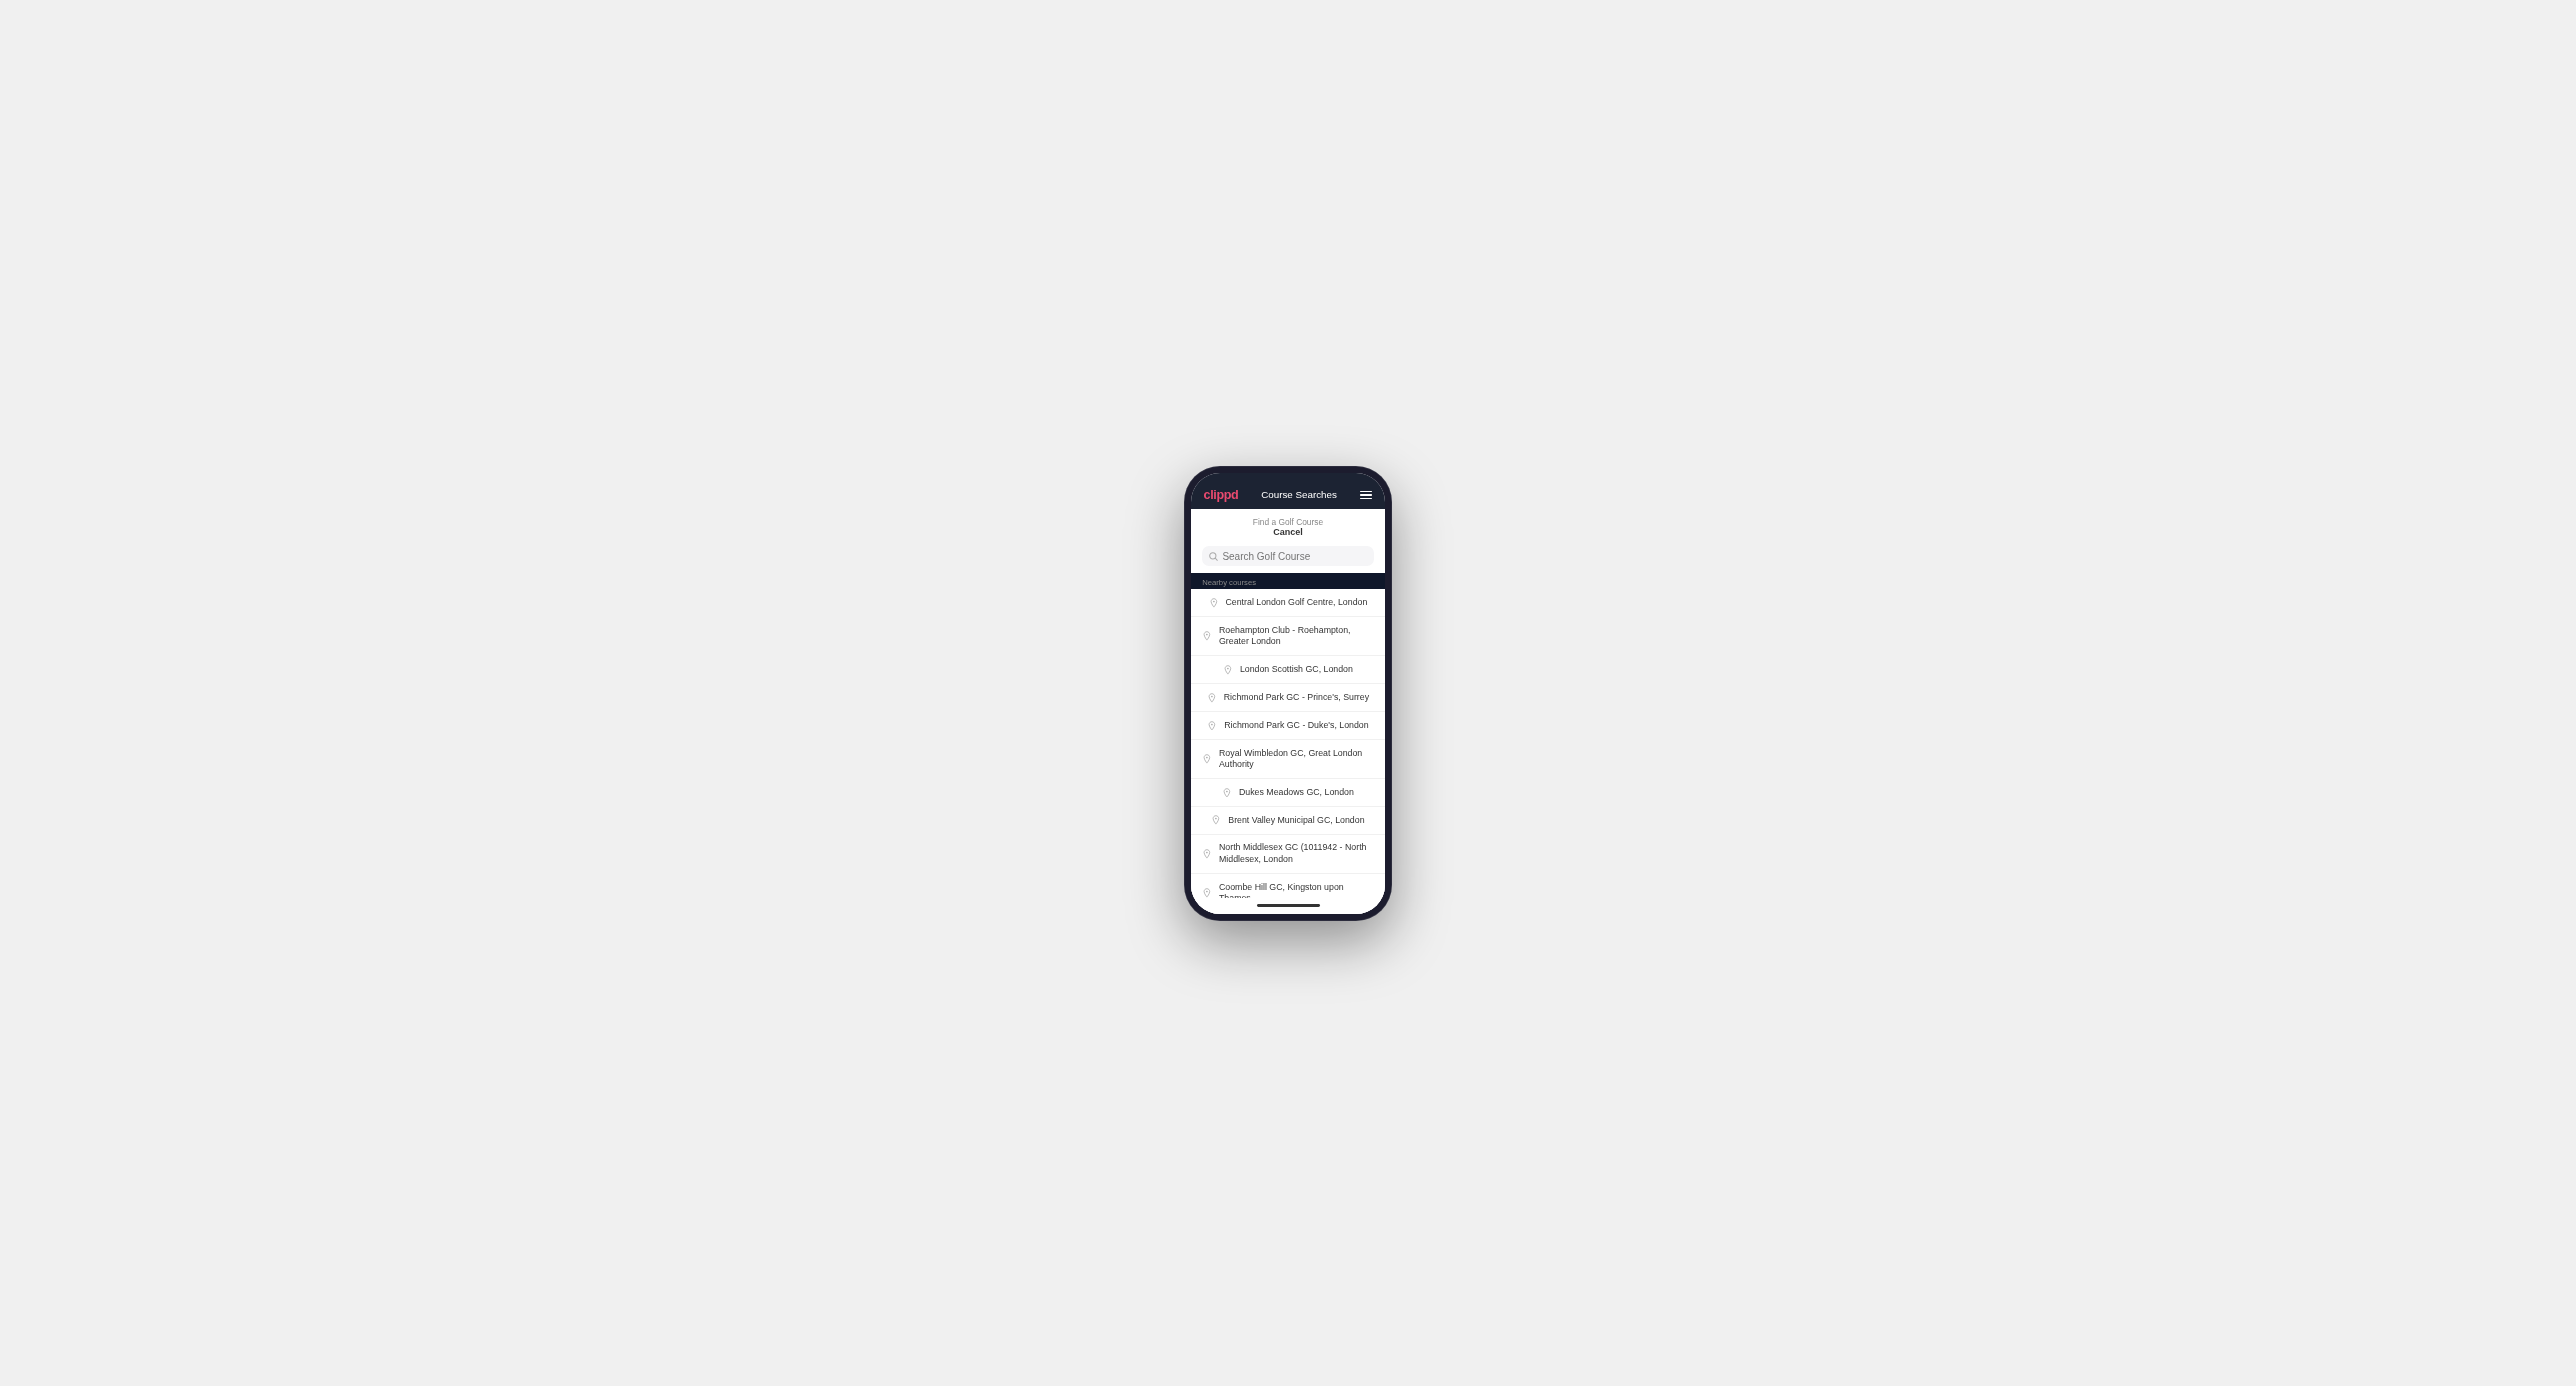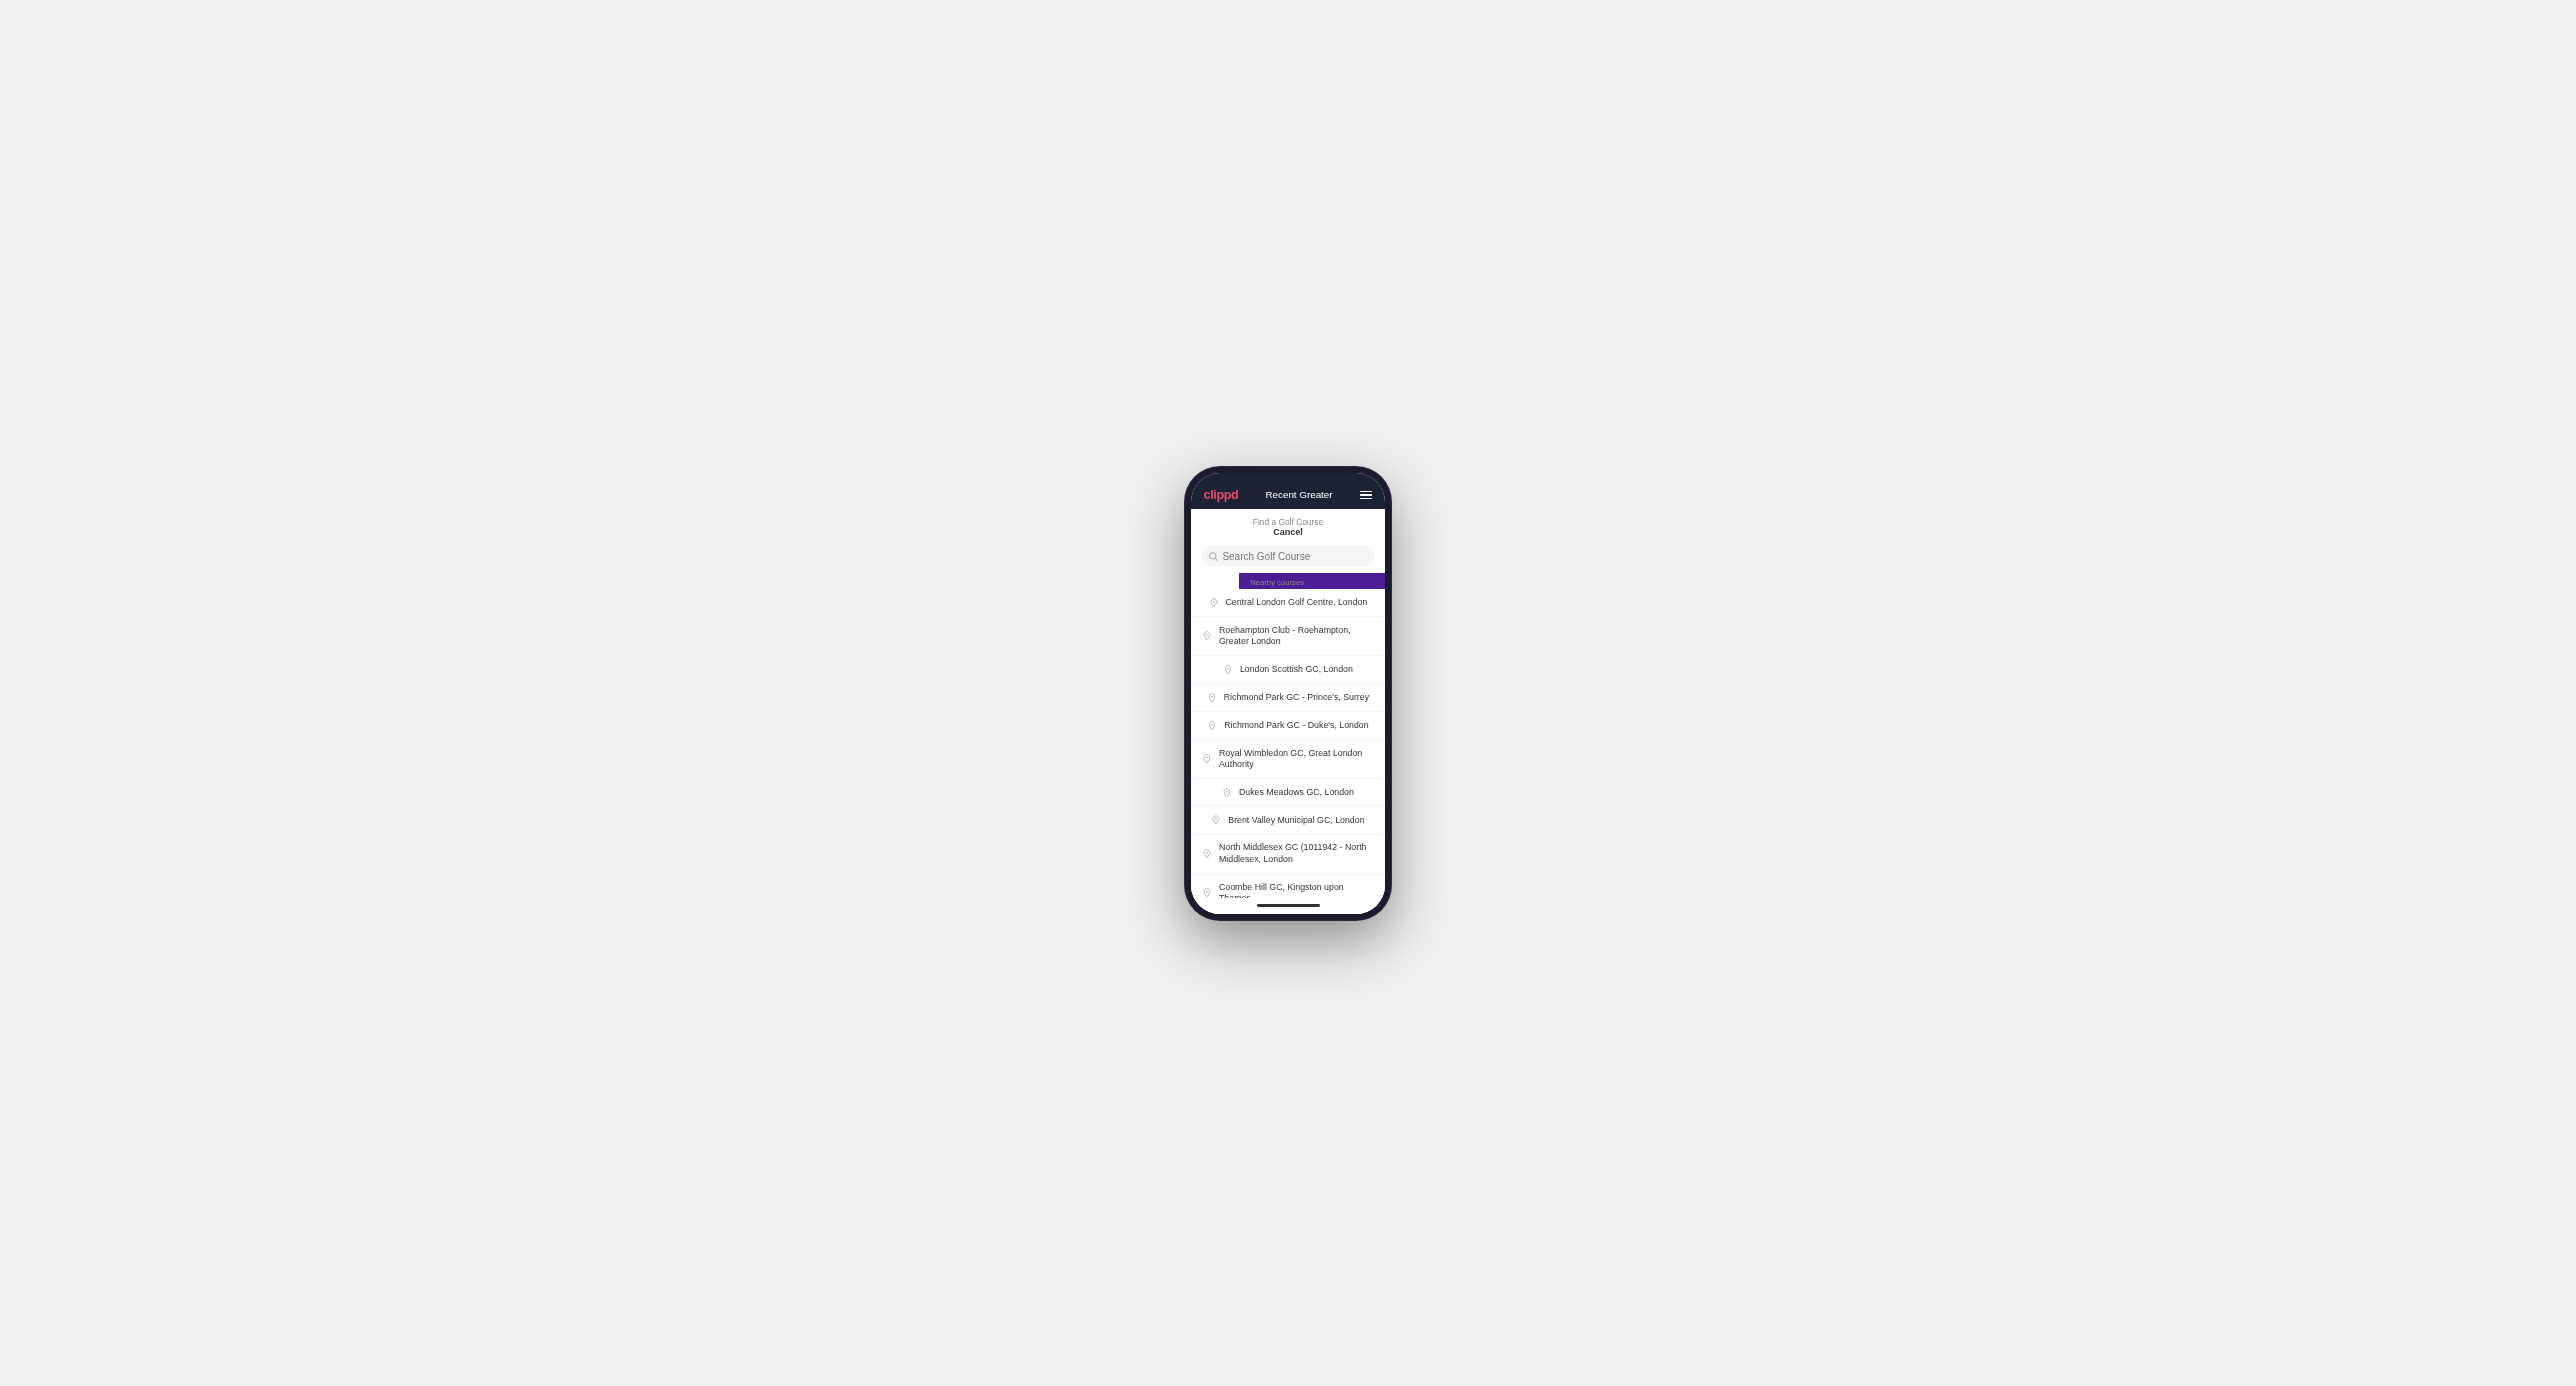--- a/index.html
+++ b/index.html
@@ -152,23 +152,22 @@
       flex: 1;
       overflow-y: auto;
       background: #ffffff;
     }
 
     .nearby-label {
       font-size: 7.7px;
       color: #888;
       font-weight: 500;
       padding: 4.2px 11.2px 2.8px;
-      background: #4c1d95;
+      background: #0f172a;
       text-transform: none;
-      margin-left: 48px;
     }
 
     .course-item {
       display: flex;
       align-items: center;
       padding: 7.7px 11.2px;
       border-bottom: 0.7px solid #f0f0f0;
       cursor: pointer;
       gap: 7px;
       background: #ffffff;
@@ -209,21 +208,21 @@
 </head>
 <body>
 
 <div class="phone-outer">
   <div class="phone-inner">
 
     <div class="status-bar"></div>
 
     <div class="nav-bar">
       <span class="logo">clippd</span>
-      <span class="nav-title">Recent Greater</span>
+      <span class="nav-title">Course Searches</span>
       <div class="menu-icon">
         <span></span>
         <span></span>
         <span></span>
       </div>
     </div>
 
     <div class="main-content">
 
       <div class="find-header">

